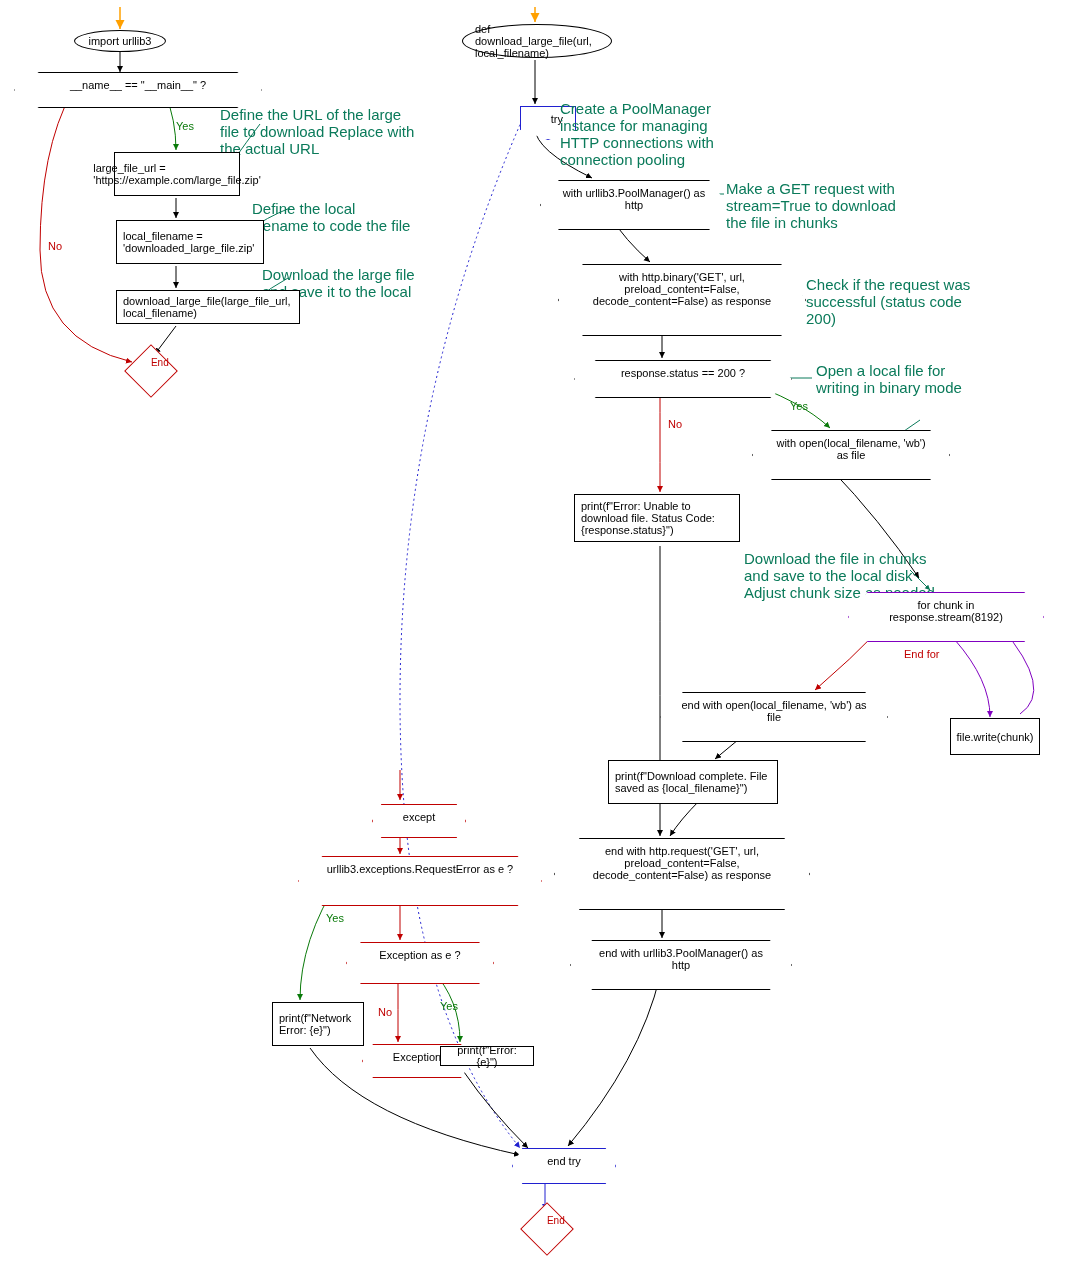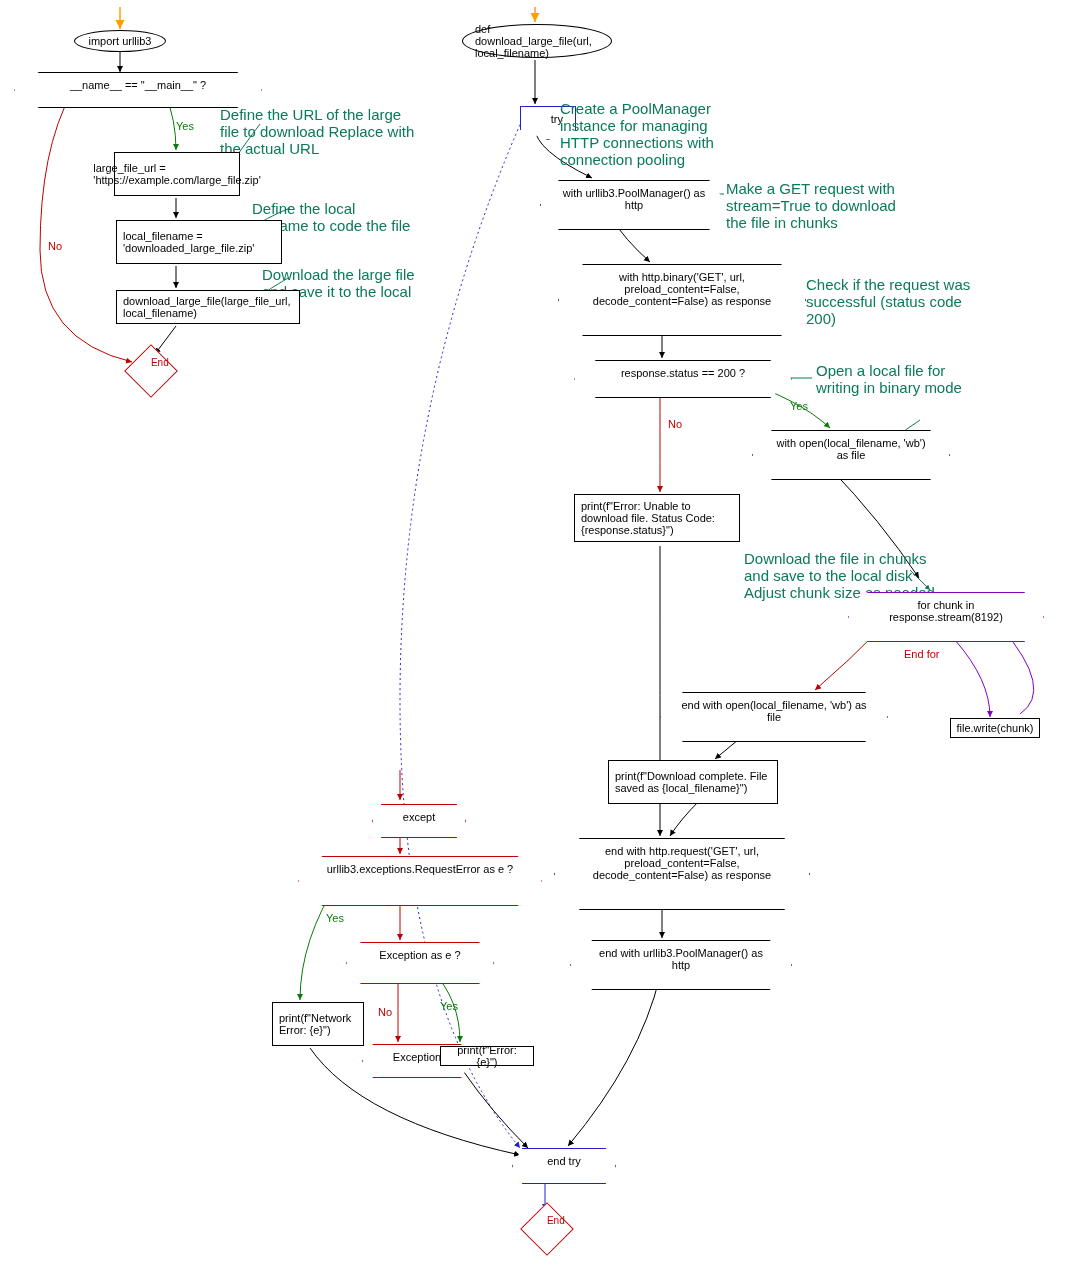--- a/index.html
+++ b/index.html
@@ -177,21 +177,21 @@
 
 <div class="hex" style="left:14px; top:72px; width:210px; height:22px;">__name__ == "__main__" ?</div>
 <div class="edge-label yes" style="left:176px; top:120px;">Yes</div>
 <div class="edge-label no" style="left:48px; top:240px;">No</div>
 
 <div class="comment" style="left:220px; top:106px; width:230px;">Define the URL of the large file to download
 Replace with the actual URL</div>
 <div class="node rect text-left" style="left:114px; top:152px; width:126px; height:44px;">large_file_url = 'https://example.com/large_file.zip'</div>
 
 <div class="comment" style="left:252px; top:200px; width:160px;">Define the local filename to code the file</div>
-<div class="node rect text-left" style="left:116px; top:220px; width:166px; height:44px;">local_filename = 'downloaded_large_file.zip'</div>
+<div class="node rect text-left" style="left:116px; top:220px; width:148px; height:44px;">local_filename = 'downloaded_large_file.zip'</div>
 
 <div class="comment" style="left:262px; top:266px; width:160px;">Download the large file and save it to the local disk</div>
 <div class="node rect text-left" style="left:116px; top:290px; width:184px; height:34px;">download_large_file(large_file_url, local_filename)</div>
 
 <div class="diamond" style="left:132px; top:352px;">
     <div class="diamond-label">End</div>
   </div>
 
 <div class="node ellipse text-left" style="left:462px; top:24px; width:150px; height:34px;">def download_large_file(url, local_filename)</div>
 
@@ -210,21 +210,21 @@
 <div class="edge-label no" style="left:668px; top:418px;">No</div>
 
 <div class="hex" style="left:752px; top:430px; width:160px; height:36px;">with open(local_filename, 'wb') as file</div>
 
 <div class="node rect text-left" style="left:574px; top:494px; width:166px; height:48px;">print(f"Error: Unable to download file. Status Code: {response.status}")</div>
 
 <div class="comment" style="left:744px; top:550px; width:320px;">Download the file in chunks and save to the local disk
 Adjust chunk size as needed</div>
 <div class="hex purple" style="left:848px; top:592px; width:158px; height:36px;">for chunk in response.stream(8192)</div>
 <div class="edge-label endfor" style="left:860px; top:648px;padding-left:44px;">End for</div>
-<div class="node rect" style="left:950px; top:718px; width:90px; height:20px;">file.write(chunk)</div>
+<div class="node rect" style="left:950px; top:718px; width:90px; height:37px;">file.write(chunk)</div>
 
 <div class="hex" style="left:660px; top:692px; width:190px; height:36px;">end with open(local_filename, 'wb') as file</div>
 
 <div class="node rect text-left" style="left:608px; top:760px; width:170px; height:44px;">print(f"Download complete. File saved as {local_filename}")</div>
 
 <div class="hex" style="left:554px; top:838px; width:218px; height:58px;">end with http.request('GET', url, preload_content=False, decode_content=False) as response</div>
 
 <div class="hex" style="left:570px; top:940px; width:184px; height:36px;">end with urllib3.PoolManager() as http</div>
 
 <div class="hex red" style="left:372px; top:804px; width:56px; height:20px;">except</div>

